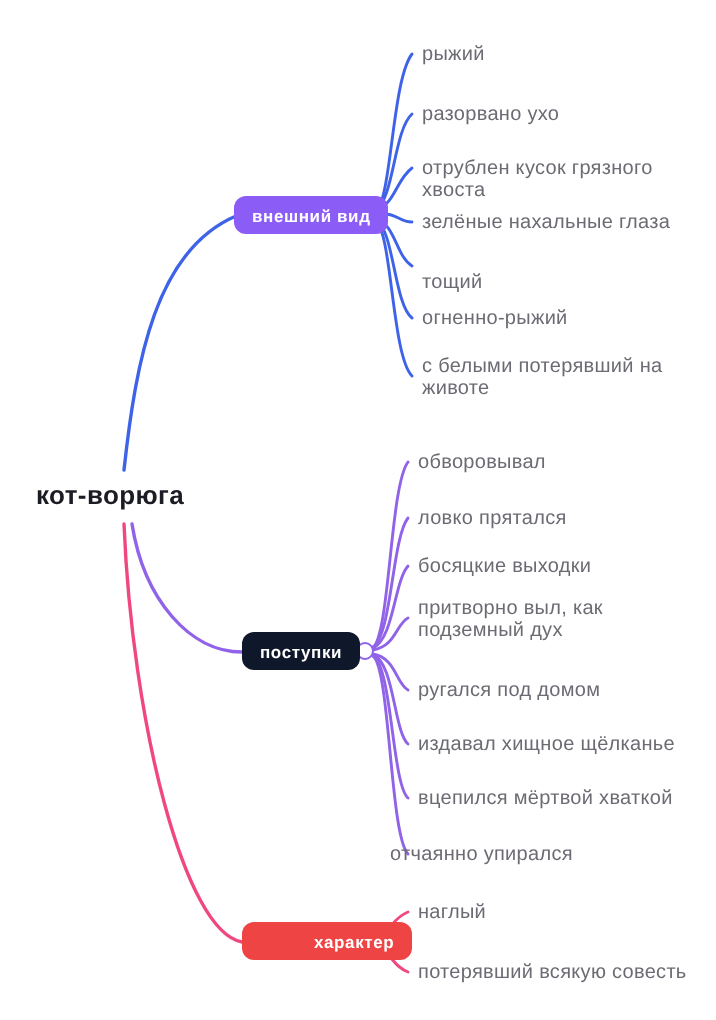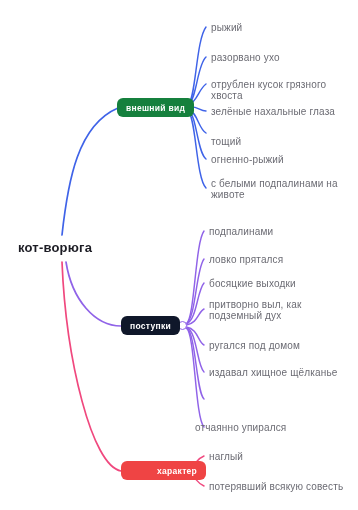--- a/index.html
+++ b/index.html
@@ -46,21 +46,21 @@
     font-size: 8.5px;
     font-weight: bold;
     color: #ffffff;
     letter-spacing: 0.3px;
     white-space: nowrap;
     box-sizing: border-box;
   }
   .pill-appearance {
     left: 117px;
     top: 98px;
-    background: #15803d;
+    background: #8b5cf6;
   }
   .pill-deeds {
     left: 121px;
     top: 316px;
     background: #0f172a;
   }
   .pill-character {
     left: 121px;
     top: 461px;
     background: #ef4444;
@@ -139,26 +139,27 @@
   <div class="pill pill-appearance">внешний вид</div>
   <div class="pill pill-deeds">поступки</div>
   <div class="pill pill-character">характер</div>
 
   <div class="leaf" style="left:211px; top:22px;">рыжий</div>
   <div class="leaf" style="left:211px; top:52px;">разорвано ухо</div>
   <div class="leaf" style="left:211px; top:79px;">отрублен кусок грязного хвоста</div>
   <div class="leaf" style="left:211px; top:106px;">зелёные нахальные глаза</div>
   <div class="leaf" style="left:211px; top:136px;">тощий</div>
   <div class="leaf" style="left:211px; top:154px;">огненно-рыжий</div>
-  <div class="leaf" style="left:211px; top:178px;">с белыми подпалинами на животе</div>
+  <div class="leaf" style="left:211px; top:178px;">с белыми потерявший на животе</div>
 
-  <div class="leaf" style="left:209px; top:226px;">подпалинами</div>
+  <div class="leaf" style="left:209px; top:226px;">обворовывал</div>
   <div class="leaf" style="left:209px; top:254px;">ловко прятался</div>
   <div class="leaf" style="left:209px; top:278px;">босяцкие выходки</div>
   <div class="leaf" style="left:209px; top:299px;">притворно выл, как подземный дух</div>
   <div class="leaf" style="left:209px; top:340px;">ругался под домом</div>
   <div class="leaf" style="left:209px; top:367px;">издавал хищное щёлканье</div>
+  <div class="leaf" style="left:209px; top:394px;">вцепился мёртвой хваткой</div>
   <div class="leaf" style="left:195px; top:422px;">отчаянно упирался</div>
 
   <div class="leaf" style="left:209px; top:481px;">потерявший всякую совесть</div>
   <div class="leaf" style="left:209px; top:451px;">наглый</div>
 
 </div>
 
 </body></html>

